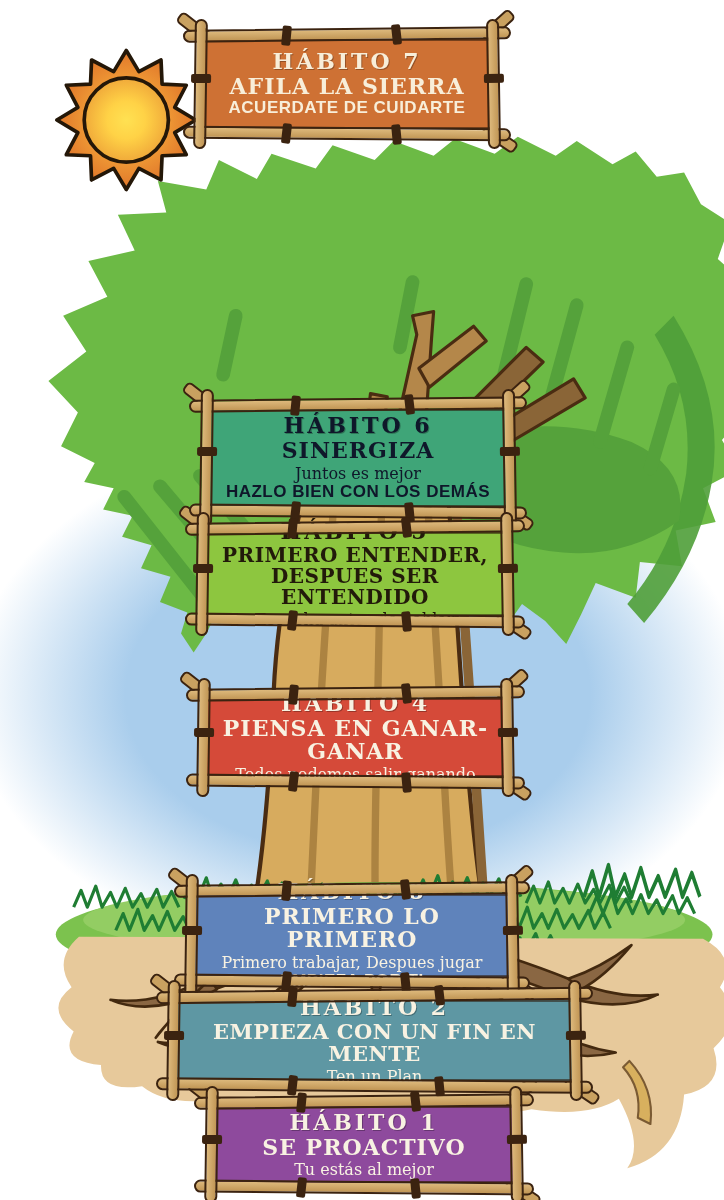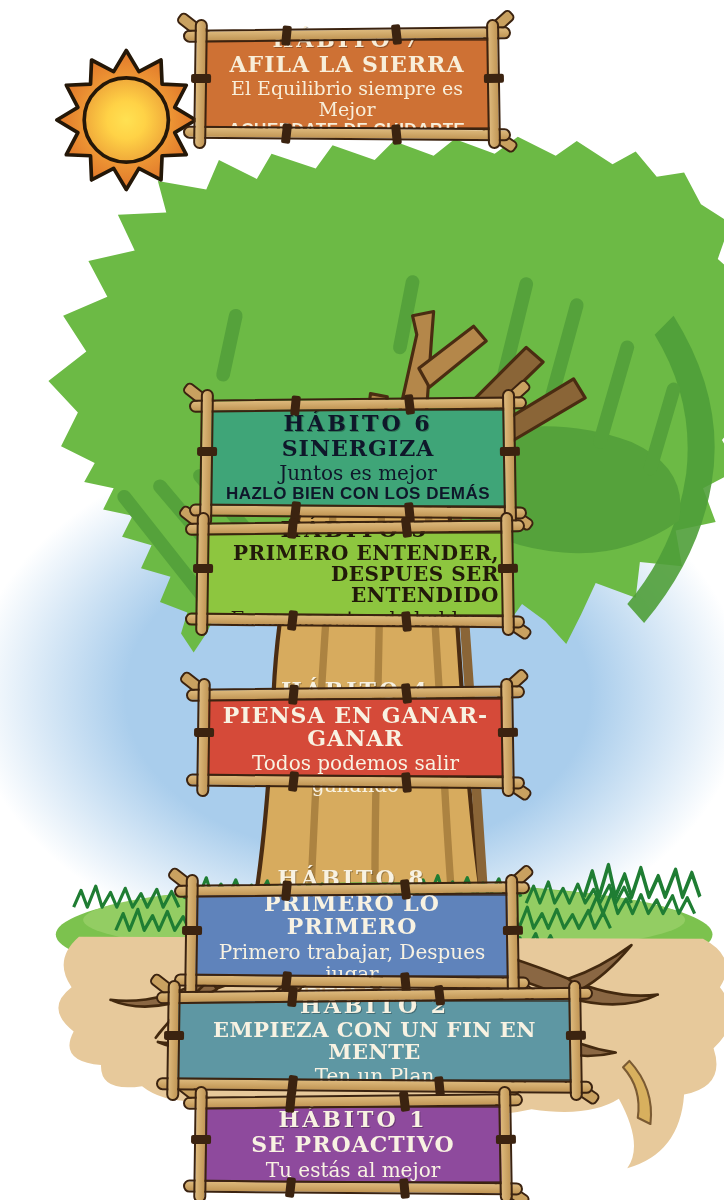--- a/index.html
+++ b/index.html
@@ -9,21 +9,21 @@
 
   
   .sign{position:absolute;}
   .panel{position:absolute;left:7px;right:7px;top:11px;bottom:11px;z-index:1;
          border:2px solid rgba(43,24,9,.55);border-radius:3px;
          display:flex;flex-direction:column;align-items:center;justify-content:center;
          text-align:center;padding:2px 6px;box-sizing:border-box;}
   .num{font-weight:bold;font-size:22px;line-height:1.05;letter-spacing:3px;
        text-shadow:1px 1px 0 rgba(0,0,0,.28);}
   .habit{font-weight:bold;font-size:22px;line-height:1.06;letter-spacing:1px;margin-top:2px;}
-  .sub{font-size:20px;line-height:1.1;margin-top:2px;}
+  .sub{font-size:16px;line-height:1.1;margin-top:2px;}
   .tag{font-family:"Liberation Sans",sans-serif;font-weight:bold;font-size:17px;
        line-height:1.1;letter-spacing:.5px;margin-top:1px;}
   .stick{position:absolute;z-index:2;border:2px solid #3b2310;border-radius:7px;
          box-sizing:border-box;}
   .stick.h{left:-11px;right:-11px;height:13px;background:linear-gradient(180deg,#ddb97c,#c19655);}
   .stick.top{top:0;transform:rotate(-.6deg);}
   .stick.bottom{bottom:0;transform:rotate(.5deg);}
   .stick.v{top:-9px;bottom:-9px;width:13px;background:linear-gradient(90deg,#ddb97c,#c19655);}
   .stick.left{left:0;transform:rotate(.8deg);}
   .stick.right{right:0;transform:rotate(-.9deg);}
@@ -38,21 +38,21 @@
   .twig.tl{left:-19px;top:-7px;transform:rotate(38deg);}
   .twig.tr{right:-17px;top:-9px;transform:rotate(-42deg);}
   .twig.br{right:-19px;bottom:-5px;transform:rotate(34deg);}
 
   .s7{left:194px;top:28px;width:306px;height:112px;}
   .s6{left:200px;top:398px;width:316px;height:120px;}
   .s5{left:196px;top:521px;width:318px;height:106px;}
   .s4{left:197px;top:687px;width:317px;height:101px;}
   .s3{left:185px;top:883px;width:334px;height:105px;}
   .s2{left:167px;top:989px;width:415px;height:103px;}
-  .s1{left:194px;top:1095px;width:318px;height:99px;}
+  .s1{left:205px;top:1095px;width:318px;height:99px;}
 
   .s5 .num{text-shadow:none;}
   .s5 .habit{font-size:20px;letter-spacing:.5px;}
   .s2 .habit{font-size:21px;letter-spacing:.5px;}
   .s7 .sub{font-size:19px;}
 </style>
 </head>
 <body>
 
 <div class="stage">
@@ -178,21 +178,20 @@
     </g>
   </svg>
 
   <div class="sign s7">
     <div class="twig tl"></div>
     <div class="twig tr"></div>
     <div class="twig br"></div>
     <div class="panel" style="background: rgb(206, 113, 52); color: rgb(248, 238, 217);">
       <div class="num">HÁBITO 7</div>
       <div class="habit">AFILA LA SIERRA</div>
-      <div class="sub">El Equilibrio siempre es Mejor</div>
       <div class="tag">ACUERDATE DE CUIDARTE</div>
     </div>
     <div class="stick h top"></div>
     <div class="stick h bottom"></div>
     <div class="stick v left"></div>
     <div class="stick v right"></div>
   </div>
 
   <div class="sign s6">
     <div class="twig tl"></div>
@@ -206,21 +205,21 @@
     </div>
     <div class="stick h top"></div>
     <div class="stick h bottom"></div>
     <div class="stick v left"></div>
     <div class="stick v right"></div>
   </div>
 
   <div class="sign s5">
     <div class="twig tl"></div>
     <div class="twig br"></div>
-    <div class="panel" style="background: rgb(141, 198, 63); color: rgb(34, 26, 10); text-align: right;">
+    <div class="panel" style="background: rgb(141, 198, 63); color: rgb(34, 26, 10);">
       <div class="num">HÁBITO 5</div>
       <div class="habit">PRIMERO ENTENDER, DESPUES SER ENTENDIDO</div>
       <div class="sub">Escucha antes de hablar</div>
     </div>
     <div class="stick h top"></div>
     <div class="stick h bottom"></div>
     <div class="stick v left"></div>
     <div class="stick v right"></div>
   </div>
 

